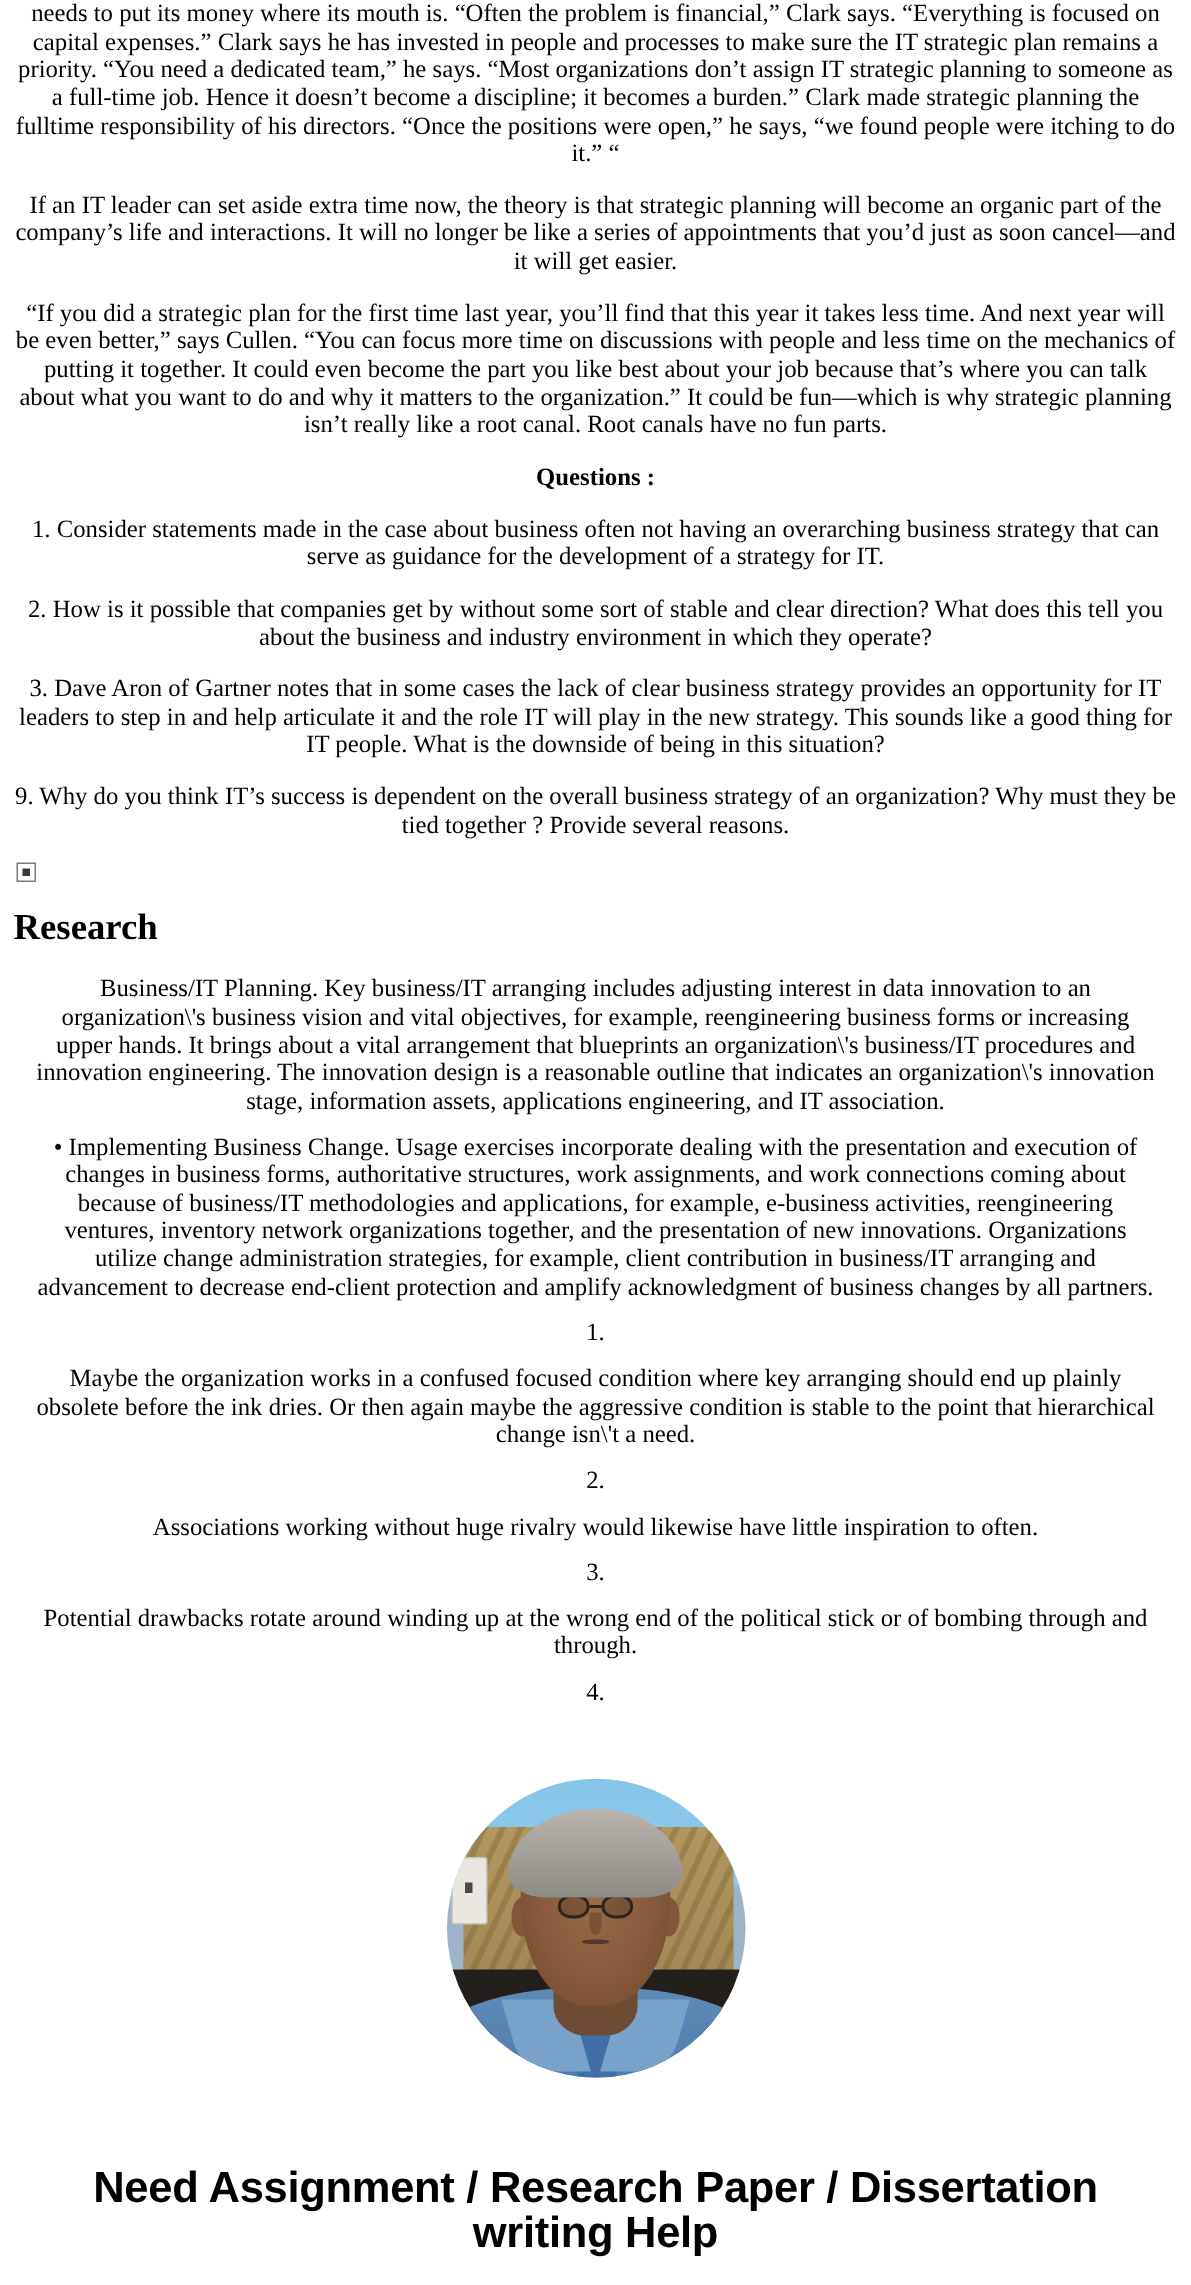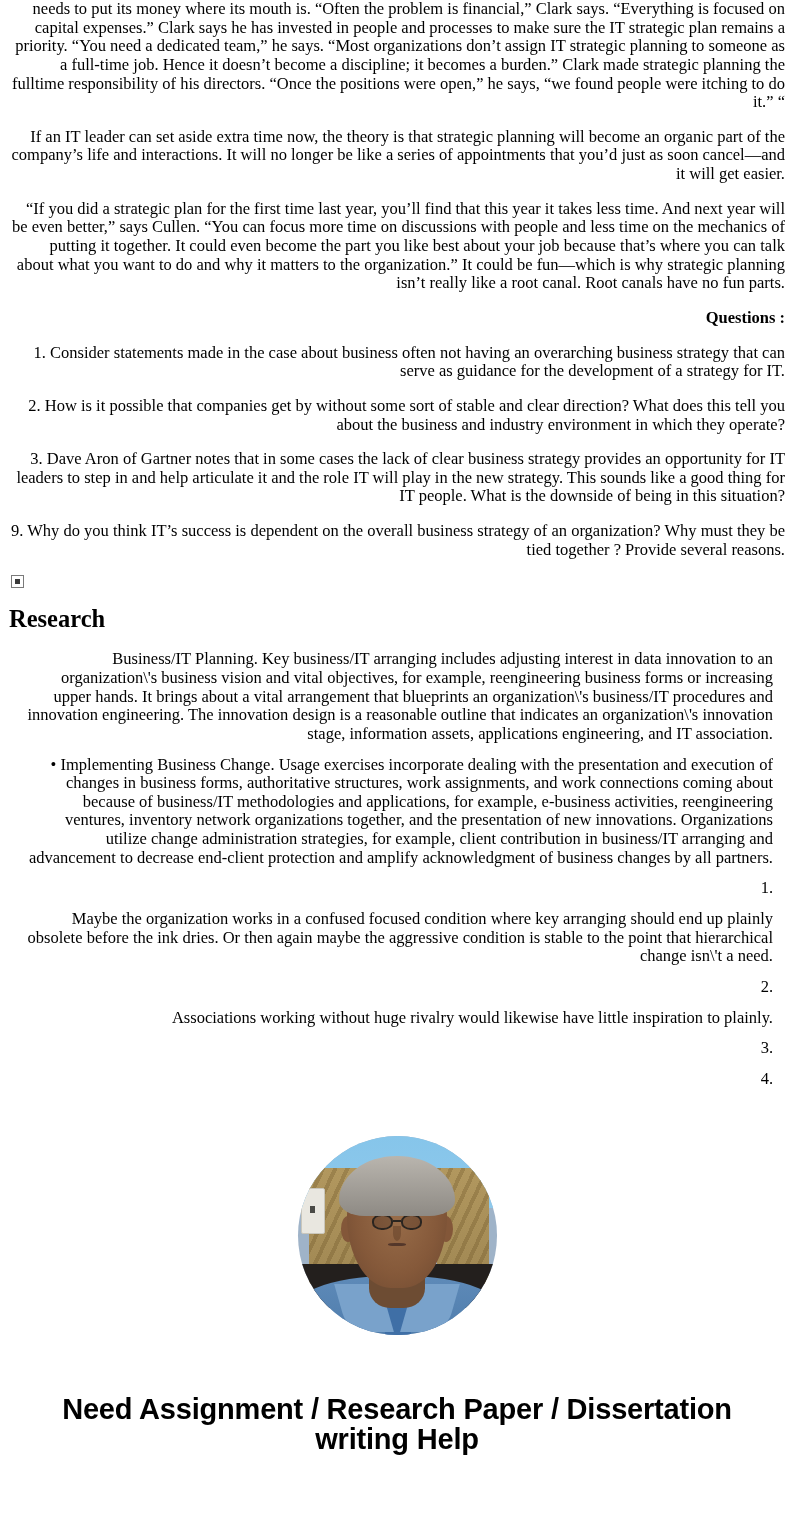--- a/index.html
+++ b/index.html
@@ -16,21 +16,21 @@
     line-height: 1.13;
     -webkit-font-smoothing: antialiased;
   }
   .page {
     width: 794px;
     box-sizing: border-box;
     padding: 0 9px;
   }
   p {
     margin: 0 0 16px 0;
-    text-align: right;
+    text-align: center;
   }
   p.tight {
     margin: 12px;
   }
   h2.solution-heading {
     font-family: "Liberation Serif", "DejaVu Serif", serif;
     font-size: 24.5px;
     font-weight: bold;
     line-height: 1.1;
     margin: 18px 0 17px 0;
@@ -269,23 +269,24 @@
   <h2 class="solution-heading">Research</h2>
 
 
   <p class="tight">Business/IT Planning. Key business/IT arranging includes adjusting interest in data innovation to an organization\'s business vision and vital objectives, for example, reengineering business forms or increasing upper hands. It brings about a vital arrangement that blueprints an organization\'s business/IT procedures and innovation engineering. The innovation design is a reasonable outline that indicates an organization\'s innovation stage, information assets, applications engineering, and IT association.</p>
   <p class="tight">• Implementing Business Change. Usage exercises incorporate dealing with the presentation and execution of changes in business forms, authoritative structures, work assignments, and work connections coming about because of business/IT methodologies and applications, for example, e-business activities, reengineering ventures, inventory network organizations together, and the presentation of new innovations. Organizations utilize change administration strategies, for example, client contribution in business/IT arranging and advancement to decrease end-client protection and amplify acknowledgment of business changes by all partners.</p>
 
   <p class="tight">1.</p>
   <p class="tight">Maybe the organization works in a confused focused condition where key arranging should end up plainly obsolete before the ink dries. Or then again maybe the aggressive condition is stable to the point that hierarchical change isn\'t a need.</p>
 
   <p class="tight">2.</p>
-  <p class="tight">Associations working without huge rivalry would likewise have little inspiration to plainly.</p>
+  <p class="tight">Associations working without huge rivalry would likewise have little inspiration to often.</p>
 
   <p class="tight">3.</p>
+  <p class="tight">Potential drawbacks rotate around winding up at the wrong end of the political stick or of bombing through and through.</p>
 
   <p class="tight">4.</p>
 
   <div class="avatar-wrap">
     <div class="avatar">
       <div class="av-sky"></div>
       <div class="av-wood-l"></div>
       <div class="av-wood-r"></div>
       <div class="av-switch"></div>
       <div class="av-darkband"></div>

